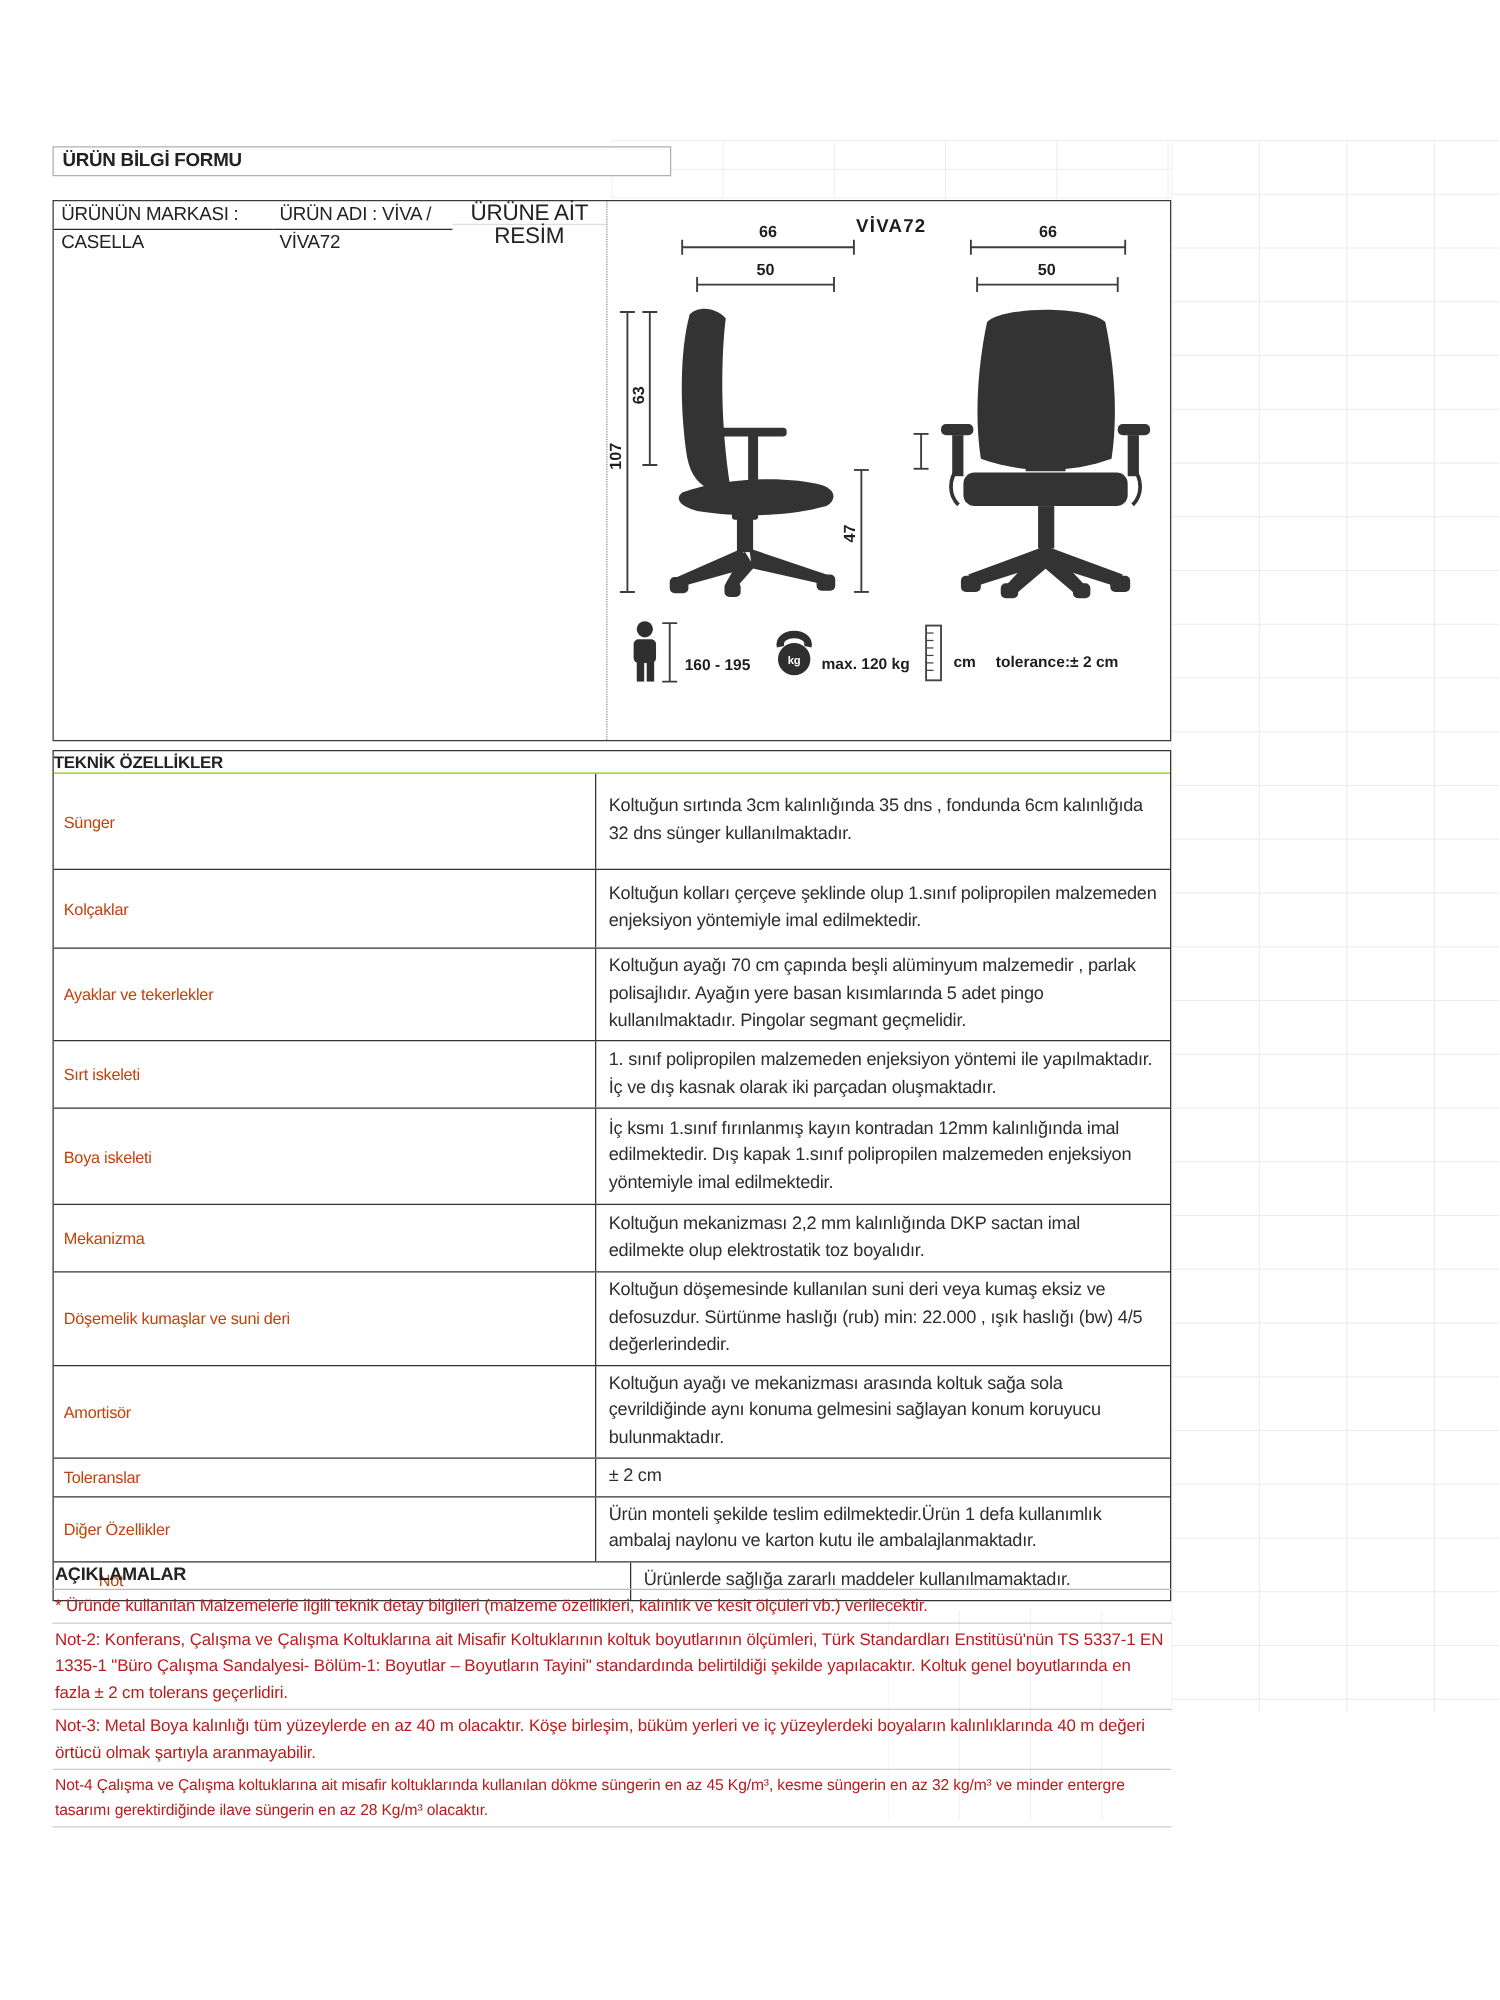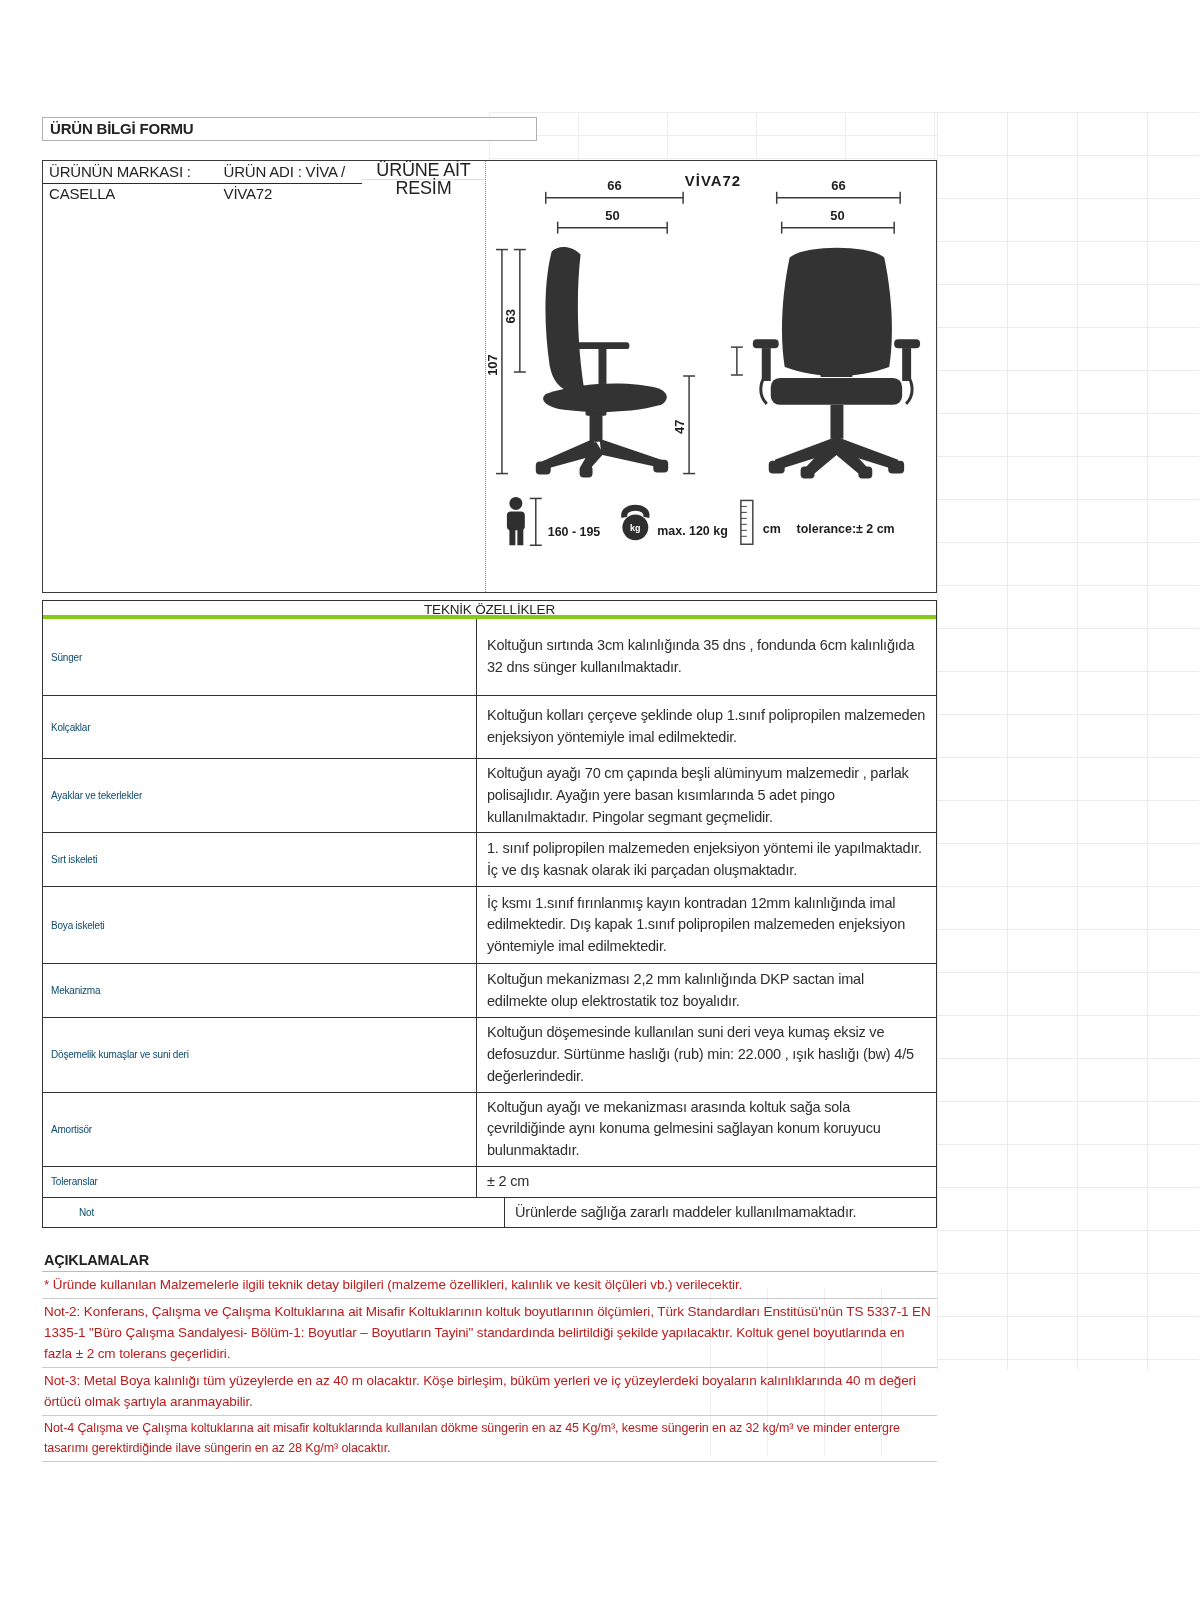--- a/index.html
+++ b/index.html
@@ -26,26 +26,26 @@
   .left-pane{width:443px;border-right:1px dotted #8a8a8a;display:flex;}
   .info-row{height:23px;border-bottom:1px solid #2b2b2b;font-size:15px;line-height:22px;
       padding-left:6px;letter-spacing:-0.2px;}
   .caption-row{height:19px;font-size:18px;text-align:center;line-height:18px;
       border-bottom:1px solid #ddd;letter-spacing:-0.2px;}
   .photo-area{flex:1;position:relative;}
   .photo-area svg,.right-pane svg{position:absolute;left:0;top:0;width:100%;height:100%;}
   .right-pane{flex:1;position:relative;}
   .spec-table{position:absolute;left:42px;top:600px;width:895px;z-index:1;
       border:1px solid #333;background:#fff;}
-  .spec-header{height:18px;border-bottom:4px solid #84cc16;font-weight:normal;font-size:13.5px;
-      text-align:center;line-height:17px;letter-spacing:-0.2px;}
+  .spec-header{height:18px;border-bottom:1px solid #84cc16;font-weight:bold;font-size:13.5px;
+      text-align:left;line-height:17px;letter-spacing:-0.2px;}
   .spec-row{display:flex;border-bottom:1px solid #333;}
   .spec-row:last-child{border-bottom:none;margin-left:28px;}
   .cell-l{width:434px;border-right:1px solid #333;padding:4px 8px;display:flex;
-      align-items:center;font-size:10px;letter-spacing:-0.2px;color:#0c4a6e;}
+      align-items:center;font-size:13px;letter-spacing:-0.2px;color:#c2410c;}
   .cell-v{flex:1;padding:4px 10px;display:flex;align-items:center;font-size:14.5px;
       line-height:1.5;letter-spacing:-0.2px;color:#2e2e2e;}
   .remarks{position:absolute;left:42px;top:1250px;width:895px;z-index:1;}
   .remarks-header{font-weight:bold;font-size:14.5px;padding:2px 0 3px 2px;
       border-bottom:1px solid #bbb;letter-spacing:-0.2px;}
   .note{font-size:13.5px;line-height:21px;padding:2px 2px 3px 2px;
       border-bottom:1px solid #ccc;letter-spacing:-0.1px;color:#b91c1c;}
   .note.small{font-size:12.5px;line-height:20px;}
   text{font-family:"Liberation Sans",sans-serif;}
 </style>
@@ -243,20 +243,24 @@
       <div class="cell-v">Koltuğun döşemesinde kullanılan suni deri veya kumaş eksiz ve defosuzdur. Sürtünme haslığı (rub) min: 22.000 , ışık haslığı (bw) 4/5 değerlerindedir.</div>
     </div>
     <div class="spec-row" style="min-height:59px">
       <div class="cell-l">Amortisör</div>
       <div class="cell-v">Koltuğun ayağı ve mekanizması arasında koltuk sağa sola çevrildiğinde aynı konuma gelmesini sağlayan konum koruyucu bulunmaktadır.</div>
     </div>
     <div class="spec-row" style="min-height:26px">
       <div class="cell-l">Toleranslar</div>
       <div class="cell-v">± 2 cm</div>
     </div>
+    <div class="spec-row" style="min-height:44px">
+      <div class="cell-l">Diğer Özellikler</div>
+      <div class="cell-v">Ürün monteli şekilde teslim edilmektedir.Ürün 1 defa kullanımlık ambalaj naylonu ve karton kutu ile ambalajlanmaktadır.</div>
+    </div>
     <div class="spec-row" style="min-height:29px">
       <div class="cell-l">Not</div>
       <div class="cell-v">Ürünlerde sağlığa zararlı maddeler kullanılmamaktadır.</div>
     </div>
   </div>
 
   <div class="remarks">
     <div class="remarks-header">AÇIKLAMALAR</div>
     <div class="note">* Üründe kullanılan Malzemelerle ilgili teknik detay bilgileri (malzeme özellikleri, kalınlık ve kesit ölçüleri vb.)  verilecektir.</div>
     <div class="note">Not-2: Konferans, Çalışma ve Çalışma Koltuklarına ait  Misafir Koltuklarının koltuk boyutlarının ölçümleri, Türk Standardları Enstitüsü'nün TS 5337-1 EN 1335-1 "Büro Çalışma Sandalyesi- Bölüm-1: Boyutlar – Boyutların Tayini" standardında belirtildiği şekilde yapılacaktır. Koltuk genel boyutlarında en fazla ± 2 cm tolerans geçerlidiri.</div>

